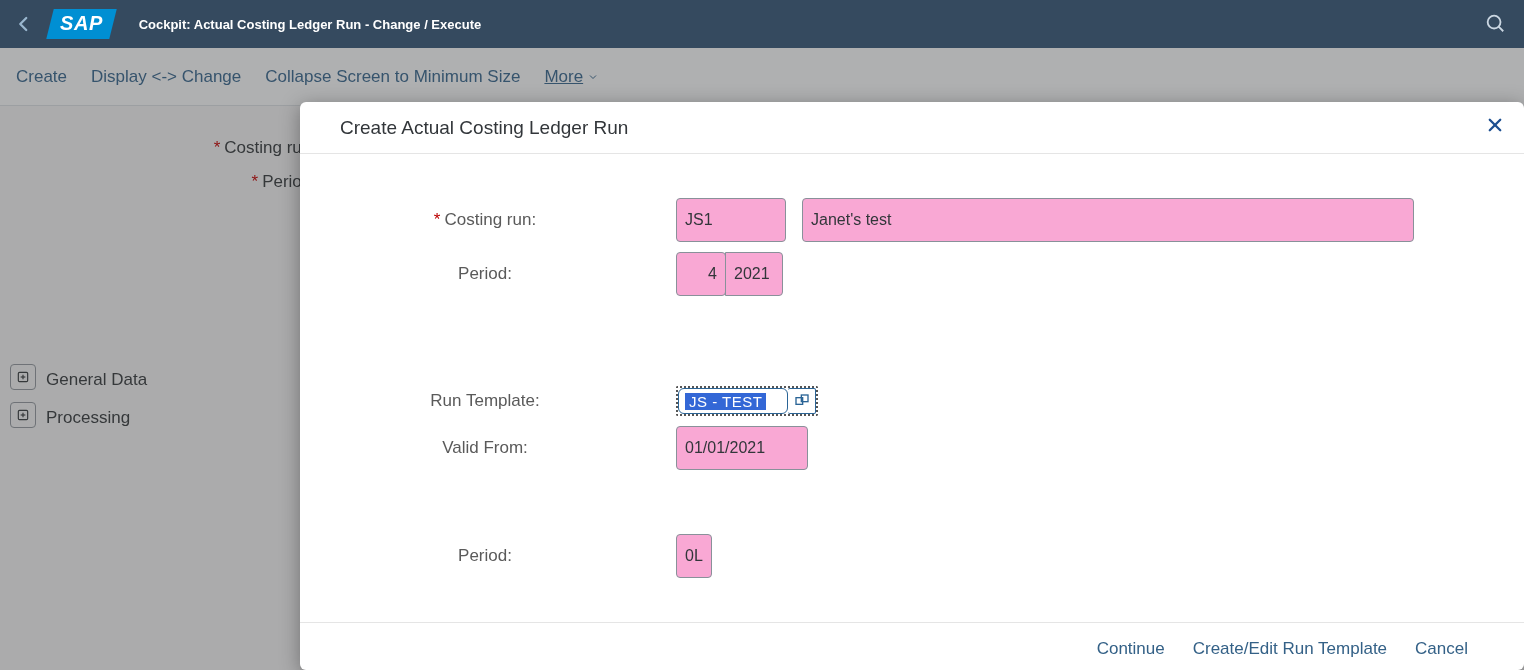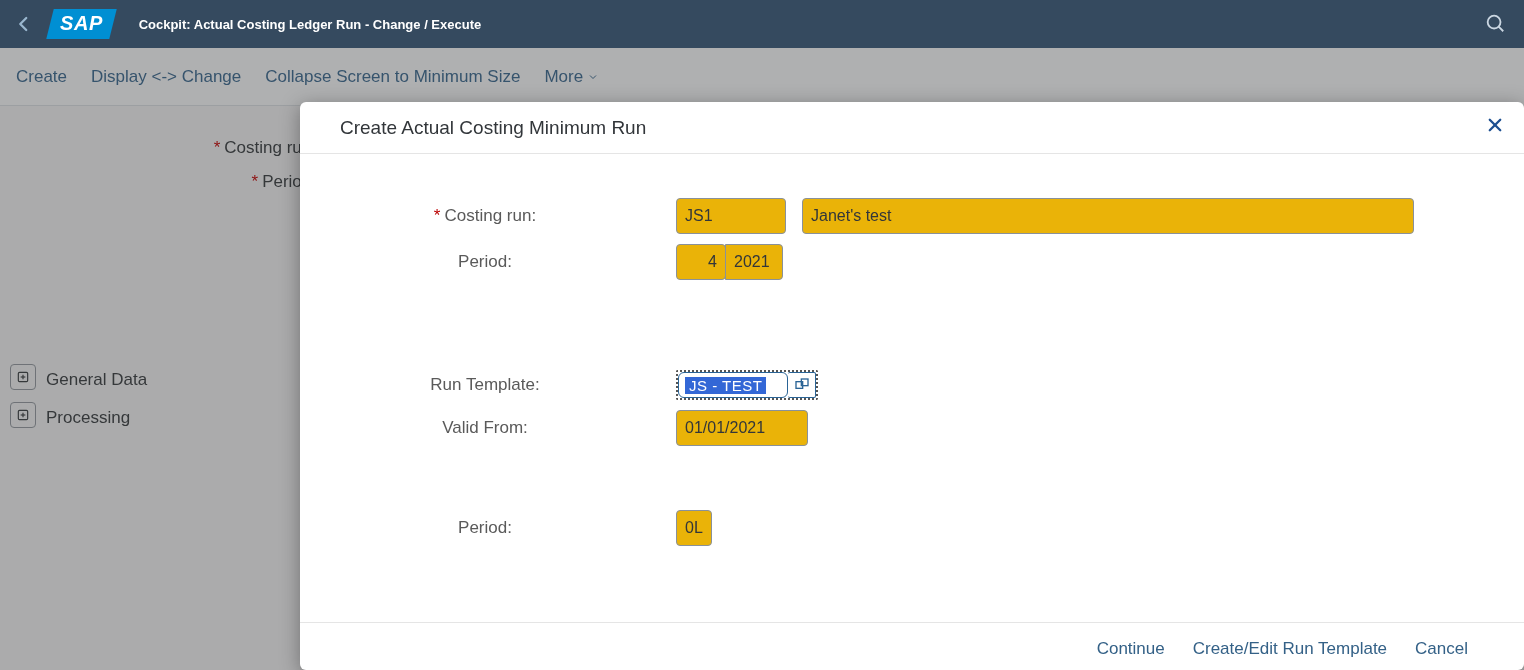--- a/index.html
+++ b/index.html
@@ -43,21 +43,21 @@
     background:#edeef0;
     display:flex;
     align-items:center;
     padding:0 16px;
     gap:24px;
     color:#346187;
     font-size:17px;
     border-bottom:1px solid #d0d4d9;
   }
   .toolbar span { cursor:pointer; color:#346187;}
-  .more-item { display:flex; align-items:center; gap:4px;}
+  .more-item { display:flex; align-items:center; gap:4px;text-decoration:underline;}
   .chev { width:12px;height:12px; display:inline-flex;}
 
   
   .bg-form {
     position:absolute; top:106px; left:0; right:0; bottom:0;
     padding: 32px 16px;
     color:#32363a;
   }
   .bg-row { display:flex; align-items:center; margin-bottom:14px; }
   .bg-lbl { width:300px; text-align:right; font-size:17px; color:#32363a;}
@@ -105,27 +105,27 @@
   .form-row {
     display:flex; align-items:center;
     margin-bottom:10px;
   }
   .fld-label {
     width:376px; text-align:center;
     font-size:17px; color:#5a5a5a;
     padding-right:6px;
   }
   .inp {
-    height:36px;
+    height:44px;
     border:1px solid #89919a;
     border-radius:4px;
     font-size:16px;
     color:#32363a;
     padding:0 8px;
-    background:#eab308;
+    background:#f9a8d4;
   }
   .inp.small { width:110px;}
   .inp.tiny { width:50px; text-align:right;}
   .inp.year { width:58px; text-align:left; border-top-left-radius:0;border-bottom-left-radius:0; margin-left:-1px;}
   .inp.desc { width:612px; margin-left:16px;}
   .inp.date { width:132px;}
   .inp.led { width:36px;}
   .period-group { display:flex;}
 
   .tmpl-wrap {
@@ -240,21 +240,21 @@
       </div>
       <span>Processing</span>
     </div>
   </div>
 </div>
 
 <div class="overlay"></div>
 
 <div class="dialog">
   <div class="dlg-head">
-    <div class="dlg-title">Create Actual Costing Minimum Run</div>
+    <div class="dlg-title">Create Actual Costing Ledger Run</div>
     <div class="dlg-close">
       <svg width="18" height="18" viewBox="0 0 24 24" fill="none" stroke="#1d4f91" stroke-width="3" stroke-linecap="round">
           <line x1="5" y1="5" x2="19" y2="19"></line>
           <line x1="19" y1="5" x2="5" y2="19"></line>
         </svg>
     </div>
   </div>
 
   <div class="dlg-body">
 

